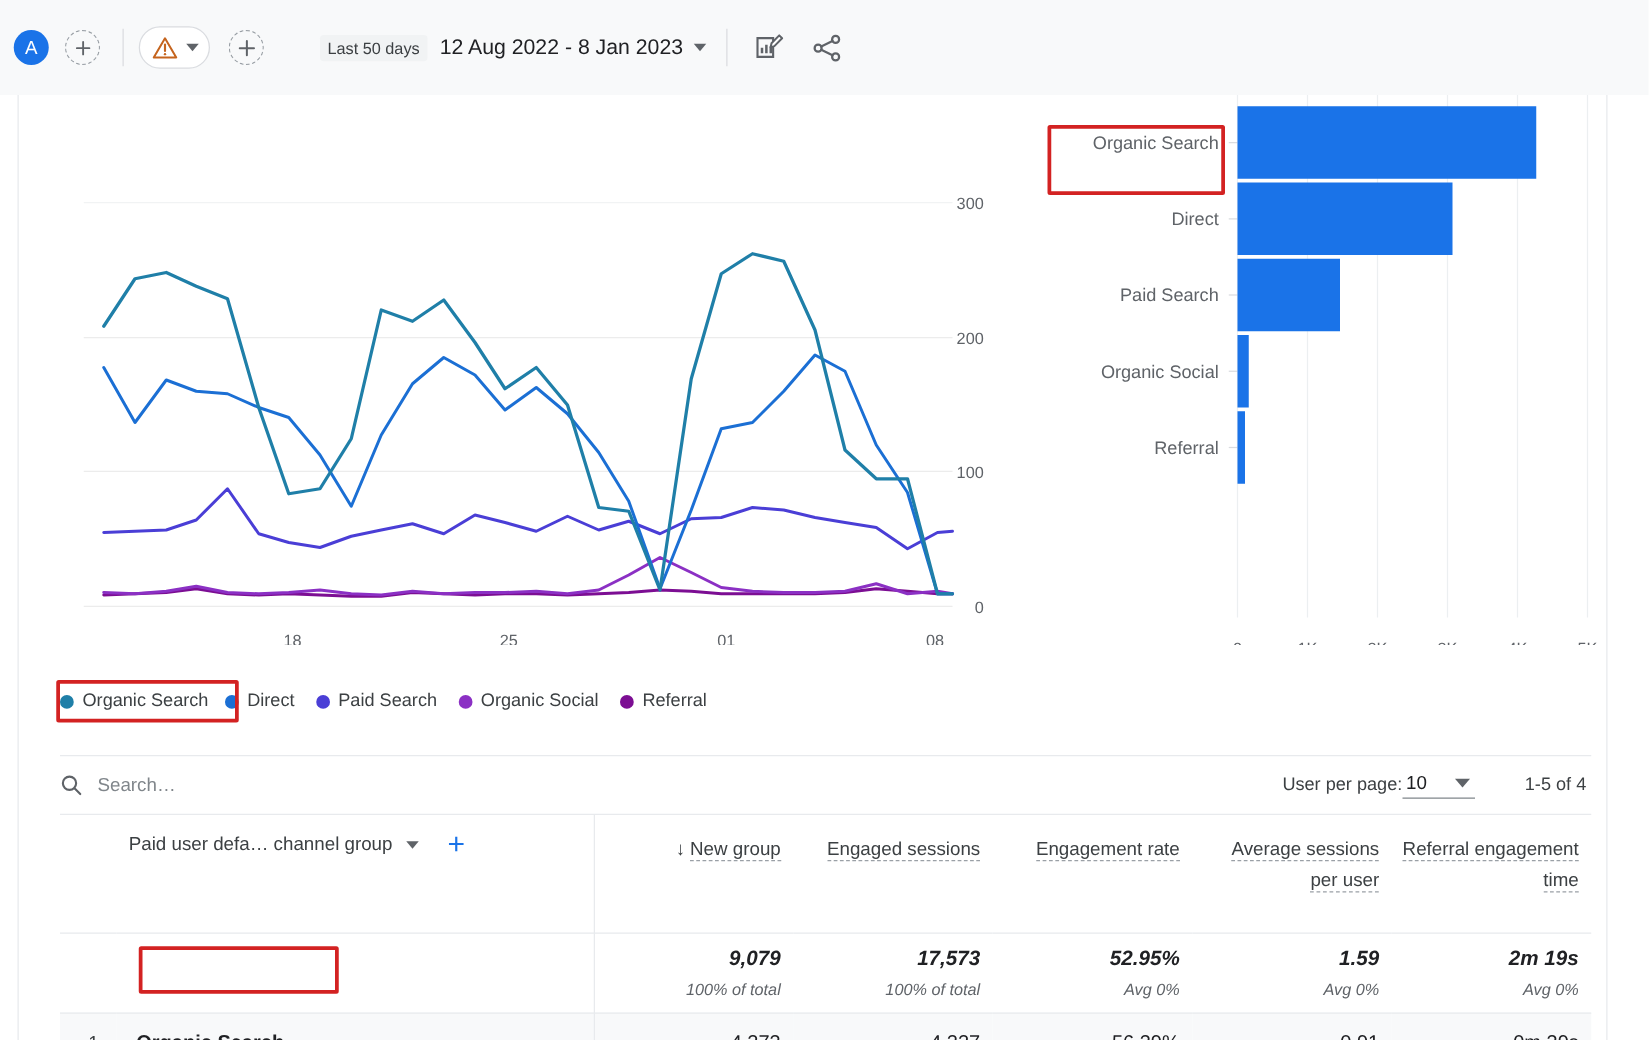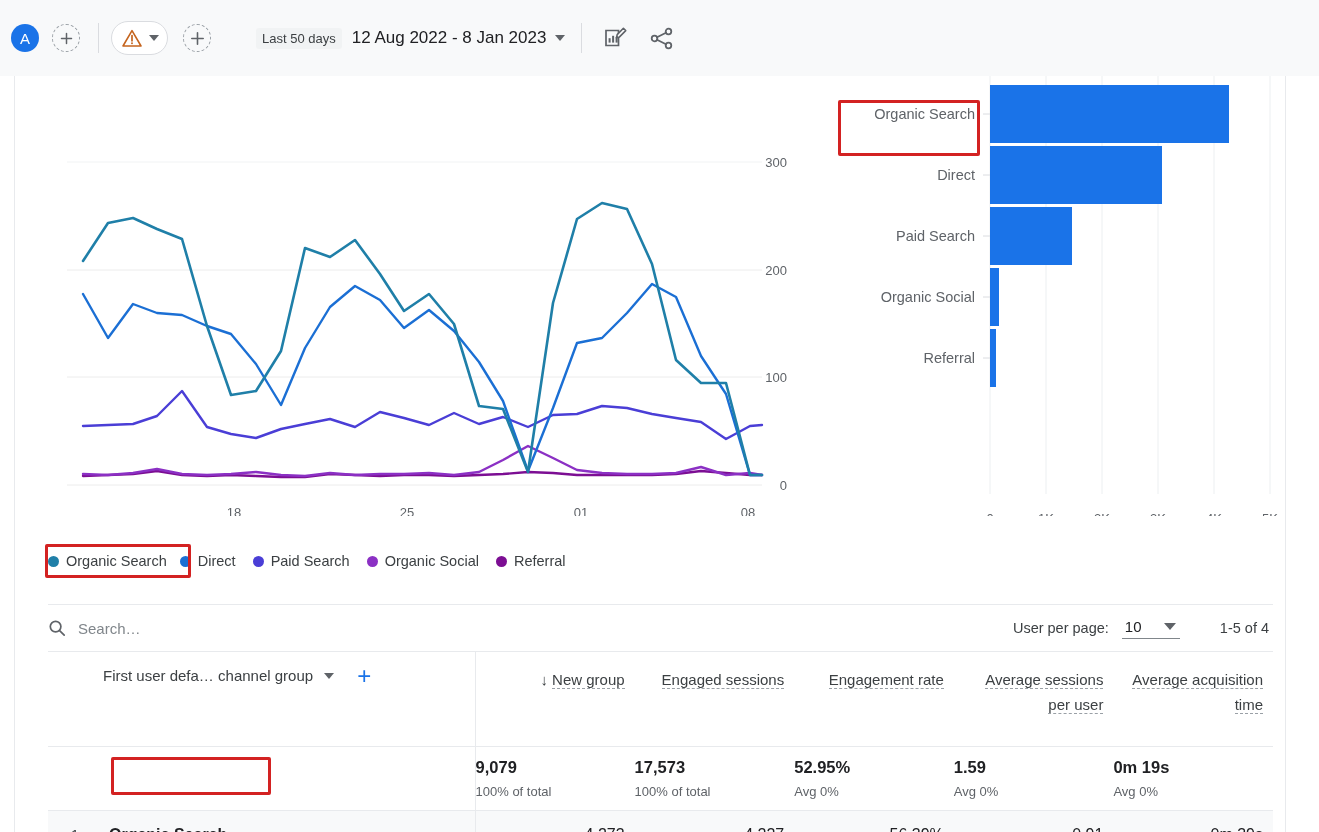--- a/index.html
+++ b/index.html
@@ -102,21 +102,21 @@
   }
   .search-wrap { display: flex; align-items: flex-end; gap: 12px; }
   .search-input {
     border: none; outline: none; font-size: 15px; color: #5f6368;
     background: transparent; width: 300px; font-family: "Liberation Sans", sans-serif;
   }
   .search-input::placeholder { color: #80868b; }
   .tbar-right { margin-left: auto; display: flex; align-items: center; padding-right: 4px; }
   .rpp-label { font-size: 14.5px; color: #3c4043; }
   .rpp-select {
-    margin-left: 13px; display: flex; align-items: center; gap: 22px;
+    display: flex; align-items: center; gap: 22px;
     border-bottom: 1px solid #80868b; padding: 0 3px 3px 3px; min-width: 58px;
   }
   .rpp-val { font-size: 15px; color: #202124; }
   .rpp-caret { border-left:6px solid transparent; border-right:6px solid transparent; border-top:7px solid #5f6368; }
   .range-txt { font-size: 14.5px; color: #3c4043; margin-left: 40px; }
 
   
   .tbl { position: absolute; left: 33px; top: 576px; width: 1225px; }
   .tbl table { border-collapse: collapse; width: 1225px; table-layout: fixed; }
   .tbl th, .tbl td { padding: 0; vertical-align: top; }
@@ -140,21 +140,21 @@
   }
   .met-hdr-txt {
     font-size: 15px; color: #3c4043; line-height: 25px;
     border-bottom: 1px dashed #9aa0a6; display: inline;
     box-decoration-break: clone; -webkit-box-decoration-break: clone;
   }
   .sort-arrow { color: #3c4043; font-size: 15px; margin-right: 4px; }
 
   .sum-row td { height: 64px; border-bottom: 1px solid #e8eaed; }
   .sum-dim { border-right: 1px solid #e8eaed; }
-  .sum-met { padding: 11px 10px 0 0 !important; }
+  .sum-met { text-align: right; padding: 11px 10px 0 0 !important; font-style: italic; }
   .sum-val { font-size: 16.5px; color: #202124; font-weight: bold; }
   .sum-sub { font-size: 13px; color: #5f6368; margin-top: 7px; }
 
   .data-row td { height: 48px; border-bottom: 1px solid #e8eaed; }
   .data-row.alt td { background: #f8f9fa; }
   .idx-cell {
     text-align: right; padding-right: 14px !important;
     font-size: 15px; color: #3c4043; line-height: 48px;
   }
   .dim-cell {
@@ -355,39 +355,39 @@
             <col class="col-met">
             <col class="col-met">
             <col class="col-met">
             <col class="col-met">
         </colgroup>
 
         <thead>
           <tr class="hdr-row">
             <th class="dimcell-hdr" colspan="2">
               <div class="dim-hdr-inner">
-                <span class="dim-hdr-txt">First user defa… channel group</span>
+                <span class="dim-hdr-txt">Paid user defa… channel group</span>
                 <span class="dim-caret"></span>
                 <span class="dim-plus">+</span>
               </div>
             </th>
             <th class="met-hdr">
               <span class="sort-arrow">↓</span><span class="met-hdr-txt">New group</span>
             </th>
             <th class="met-hdr">
               <span class="met-hdr-txt">Engaged sessions</span>
             </th>
             <th class="met-hdr">
               <span class="met-hdr-txt">Engagement rate</span>
             </th>
             <th class="met-hdr">
               <span class="met-hdr-txt">Average sessions per user</span>
             </th>
             <th class="met-hdr">
-              <span class="met-hdr-txt">Average acquisition time</span>
+              <span class="met-hdr-txt">Referral engagement time</span>
             </th>
           </tr>
         </thead>
 
         <tbody>
           <tr class="sum-row">
             <td class="sum-dim" colspan="2"></td>
             <td class="sum-met">
               <div class="sum-val">9,079</div>
               <div class="sum-sub">100% of total</div>
@@ -398,21 +398,21 @@
             </td>
             <td class="sum-met">
               <div class="sum-val">52.95%</div>
               <div class="sum-sub">Avg 0%</div>
             </td>
             <td class="sum-met">
               <div class="sum-val">1.59</div>
               <div class="sum-sub">Avg 0%</div>
             </td>
             <td class="sum-met">
-              <div class="sum-val">0m 19s</div>
+              <div class="sum-val">2m 19s</div>
               <div class="sum-sub">Avg 0%</div>
             </td>
           </tr>
 
           <tr class="data-row alt">
             <td class="idx-cell">1</td>
             <td class="dim-cell">Organic Search</td>
             <td class="met-cell">4,273</td>
             <td class="met-cell">4,227</td>
             <td class="met-cell">56.39%</td>

